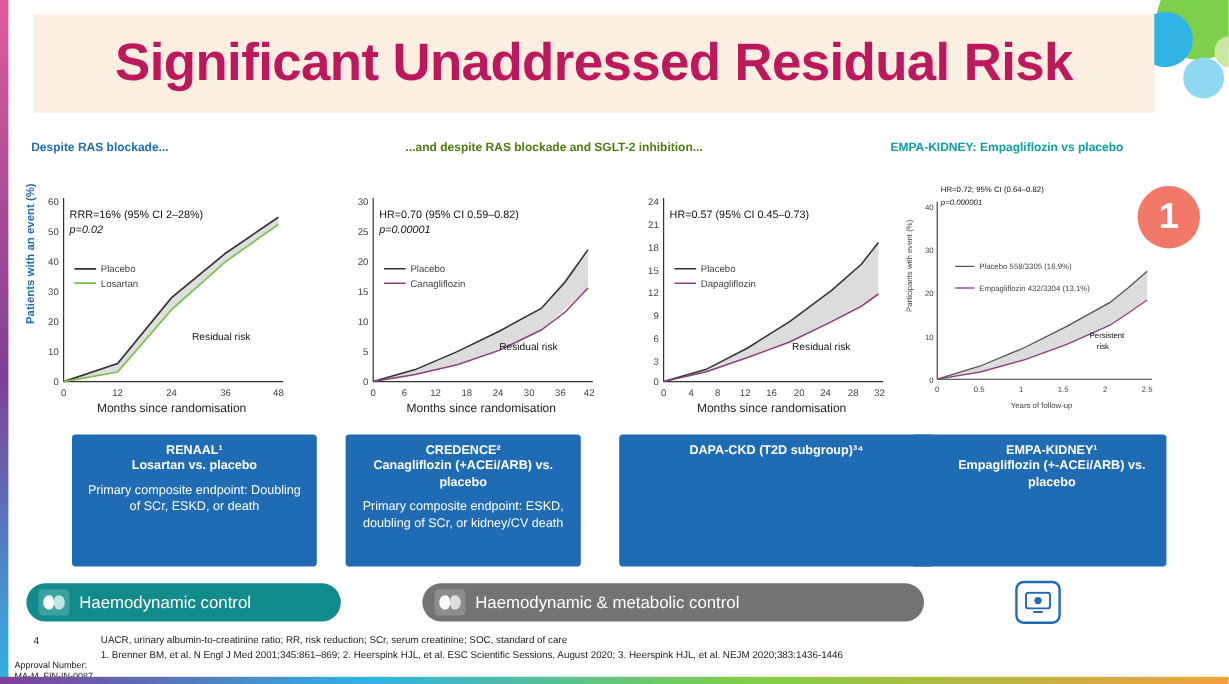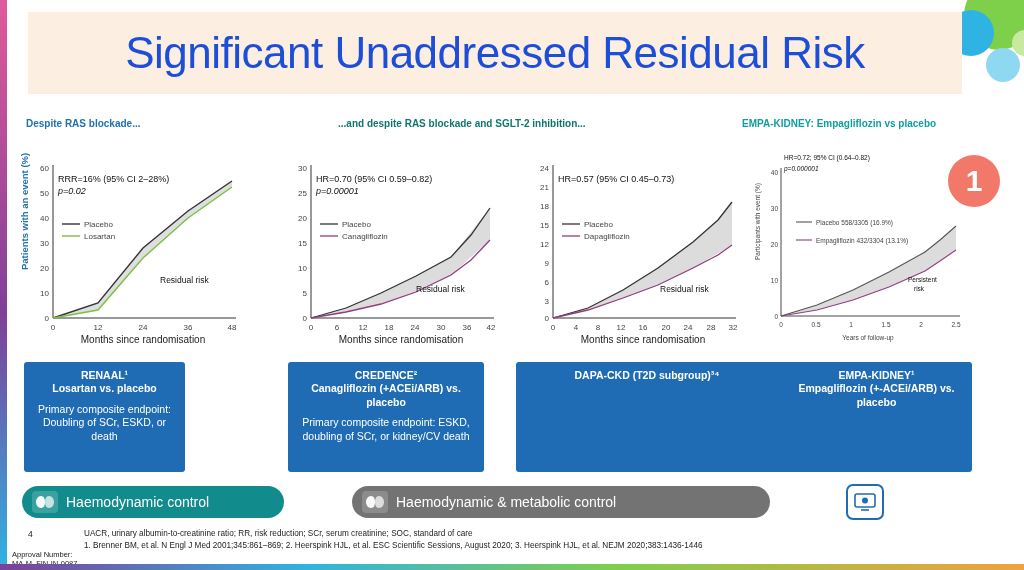--- a/index.html
+++ b/index.html
@@ -16,28 +16,28 @@
   .corner-deco .b1 { position: absolute; top: -20px; right: -10px; width: 70px; height: 70px; border-radius: 50%; background: #7ecf4a; }
   .corner-deco .b2 { position: absolute; top: 10px; right: 30px; width: 46px; height: 46px; border-radius: 50%; background: #2fb3e3; }
   .corner-deco .b3 { position: absolute; top: 48px; right: 4px; width: 34px; height: 34px; border-radius: 50%; background: #8fd8f2; }
   .corner-deco .b4 { position: absolute; top: 30px; right: -14px; width: 26px; height: 26px; border-radius: 50%; background: #c9e8a0; }
 
   .title-band {
     position: absolute; left: 28px; top: 12px; width: 934px; height: 82px;
     background: #fdeee2; display: flex; align-items: center; justify-content: center;
   }
   .title-band h1 {
-    font-size: 44px; font-weight: normal; color: #1d4ed8; letter-spacing: -0.5px;
+    font-size: 44px; font-weight: bold; color: #be185d; letter-spacing: -0.5px;
     white-space: nowrap;
   }
 
   .panel-labels { position: absolute; top: 118px; left: 0; width: 100%; height: 20px; }
   .panel-label { position: absolute; font-size: 10px; font-weight: bold; color: #1f6fb2; text-align: right; }
   .pl1 { left: 26px; }
-  .pl2 { left: 338px; color: #0f766e; }
+  .pl2 { left: 338px; color: #4d7c0f; }
   .pl3 { left: 742px; color: #0f9ea0; }
 
   .charts { position: absolute; top: 140px; left: 0; width: 100%; height: 210px; }
   .chartbox { position: absolute; top: 0; }
   .c1 { left: 18px; width: 230px; }
   .c2 { left: 276px; width: 230px; }
   .c3 { left: 518px; width: 230px; }
   .c4 { left: 750px; width: 222px; }
 
   .chart-svg { display: block; }
@@ -56,21 +56,21 @@
   }
 
   .cards { position: absolute; top: 362px; left: 0; width: 100%; height: 112px; }
   .card {
     position: absolute; top: 0; background: #1f6cb4; color: #fff;
     border-radius: 3px; padding: 7px 8px; text-align: center;
     font-size: 10.5px; line-height: 1.28;
   }
   .card .hd { font-weight: bold; }
   .card .bd { margin-top: 7px; }
-  .k1 { left: 24px; width: 161px; height: 110px; }
+  .k1 { left: 60px; width: 204px; height: 110px; }
   .k2 { left: 288px; width: 196px; height: 110px; }
   .k3 { left: 516px; width: 262px; height: 110px; }
   .k4 { left: 760px; width: 212px; height: 110px; padding-left: 29px; }
 
   .pills { position: absolute; top: 486px; left: 0; width: 100%; height: 34px; }
   .pill {
     position: absolute; height: 32px; border-radius: 16px;
     display: flex; align-items: center; gap: 8px; padding: 0 18px 0 10px;
     color: #fff; font-size: 14px;
   }

